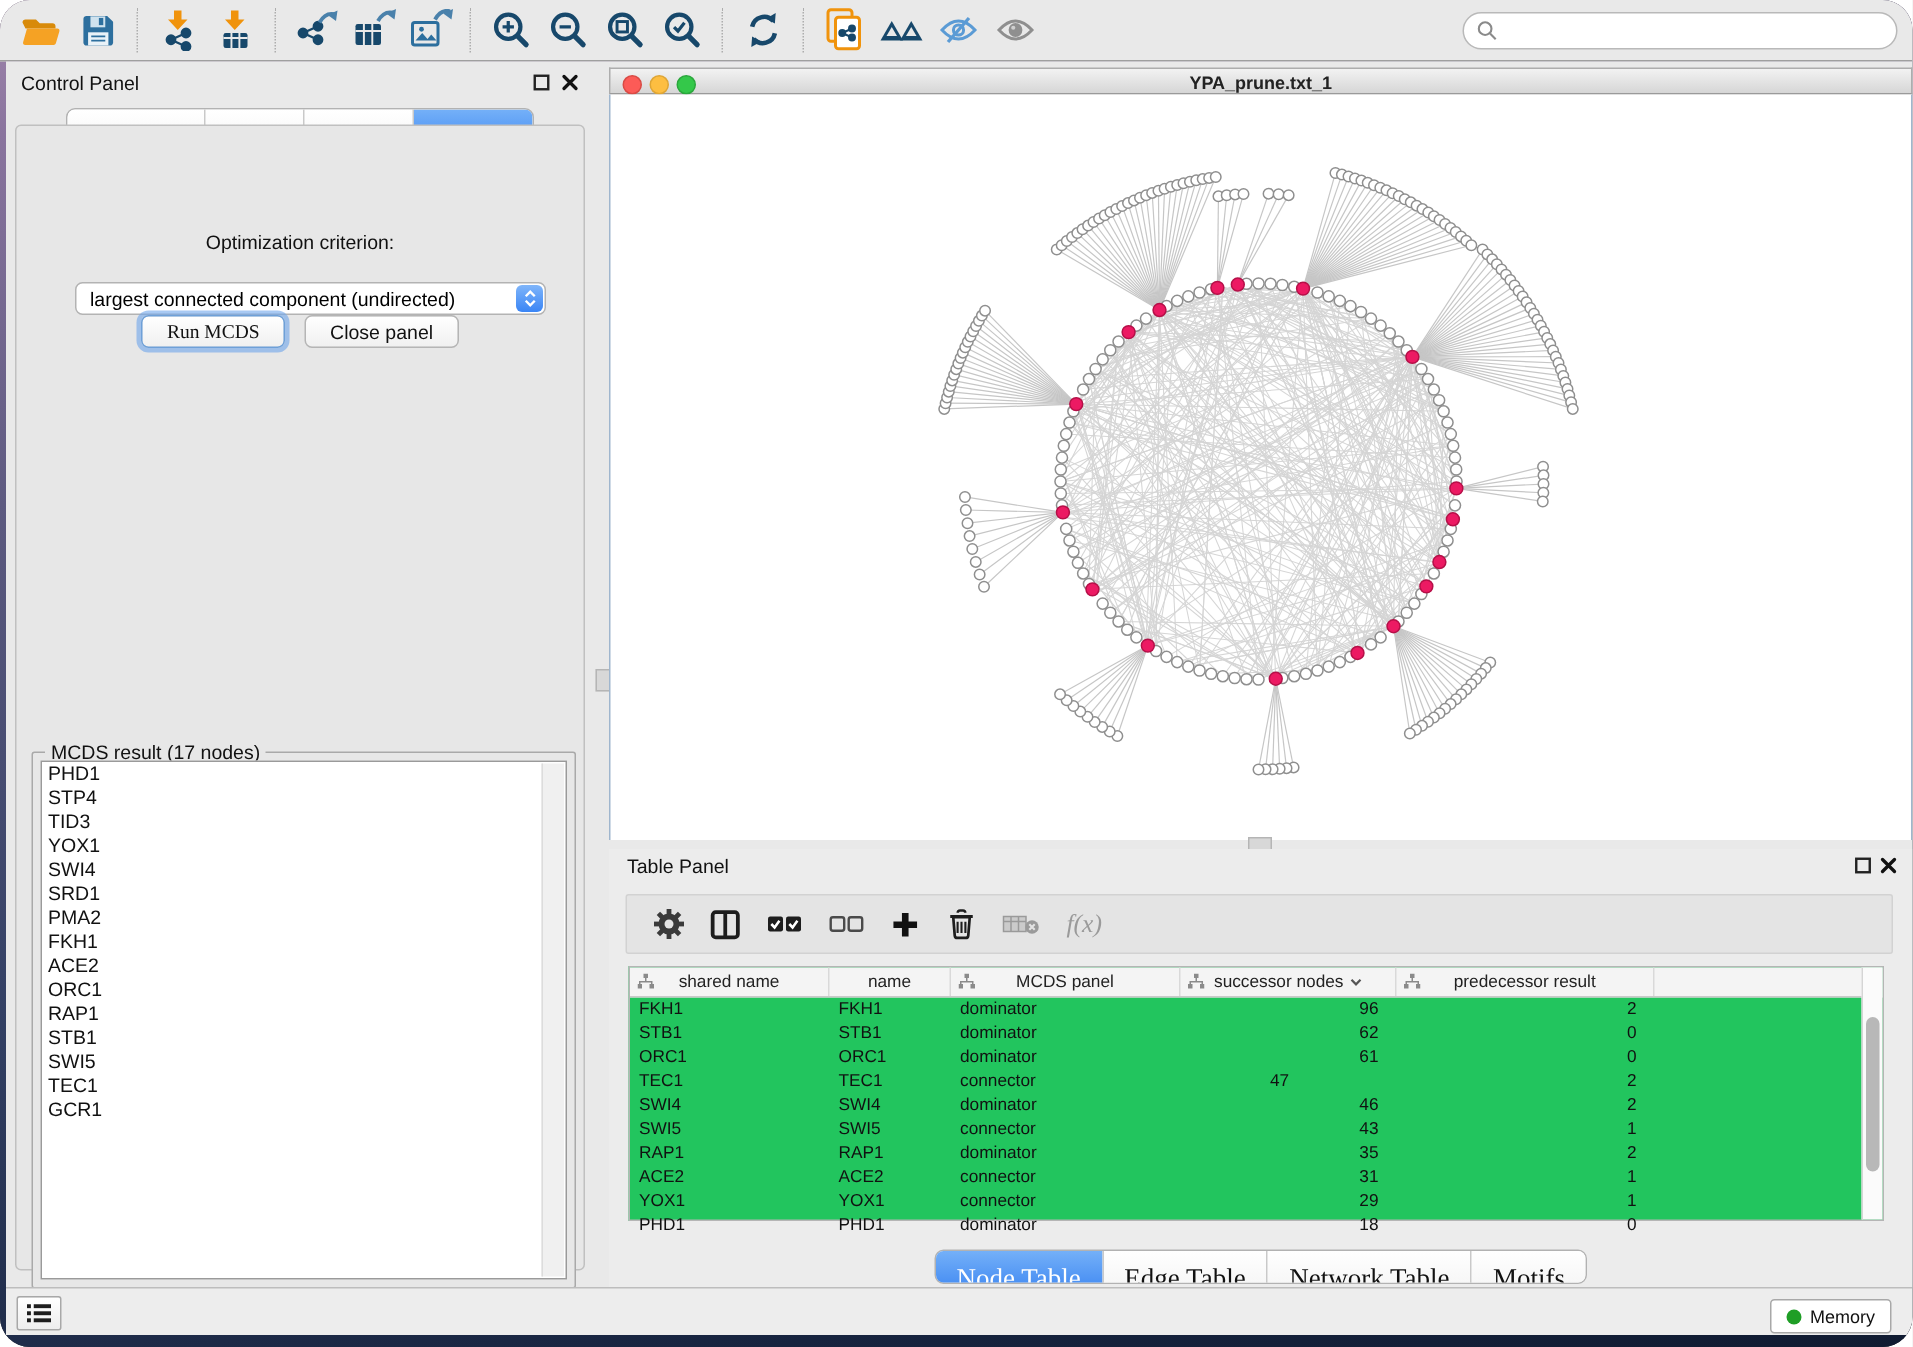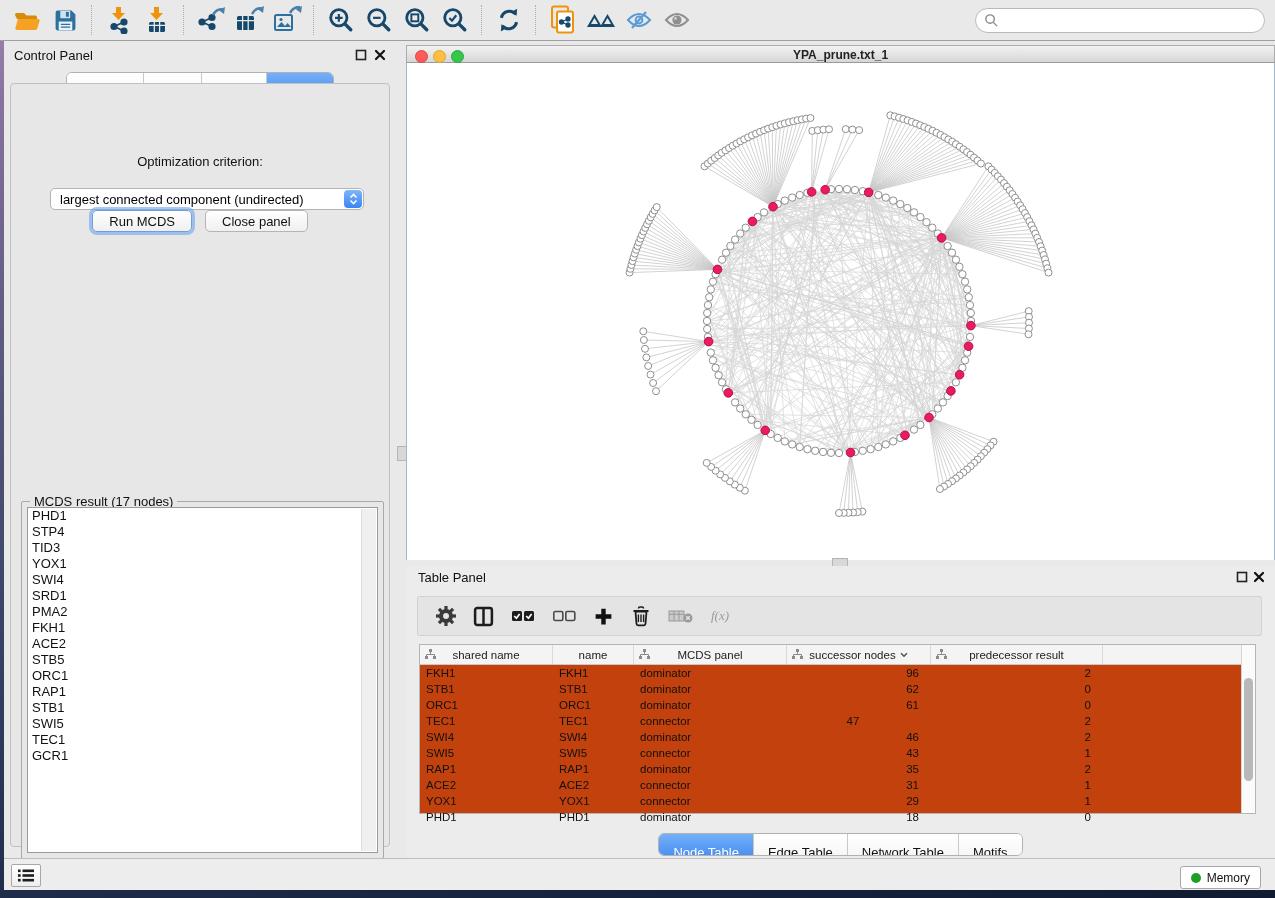--- a/index.html
+++ b/index.html
@@ -1,17 +1,17 @@
 <!DOCTYPE html>
 <html><head>
 <meta charset="utf-8">
 <style>
   html,body{margin:0;padding:0;}
   .screen{position:relative;width:1275px;height:898px;overflow:hidden;
-    font-family:"Liberation Sans",sans-serif;background:#222;}
+    font-family:"Liberation Sans",sans-serif;background:#222;border-radius:20px;}
   .wallpaper{position:absolute;inset:0;
     background:linear-gradient(170deg,#a187ad 0%,#8a749e 8%,#5d5a80 30%,#334064 60%,#17243f 88%,#101b31 100%);}
   
   .toolbar{position:absolute;left:0;top:0;width:1275px;height:41px;background:#e9e9e9;
     border-bottom:1px solid #9f9f9f;display:flex;align-items:center;padding:0 0 0 8px;box-sizing:border-box;}
   .tb-btn{width:34px;height:32px;display:flex;align-items:center;justify-content:center;flex:0 0 auto;margin:0 2px;}
   .tb-sep{width:1px;height:30px;border-left:1px dotted #adadad;margin:0 7px;flex:0 0 auto;}
   .search-box{margin-left:auto;margin-right:10px;width:290px;height:25px;background:#fff;border:1px solid #b9b9b9;
     border-radius:13px;display:flex;align-items:center;padding-left:8px;box-sizing:border-box;}
   .search-box input{border:none;outline:none;flex:1;font-size:12px;background:transparent;font-family:"Liberation Sans",sans-serif;}
@@ -24,21 +24,21 @@
     border:1px solid #c0c0c0;border-radius:4px;}
   .opt-label{position:absolute;left:0;right:0;top:70px;text-align:center;font-size:13px;color:#111;}
   .dropdown{position:absolute;left:39px;top:104px;width:314px;height:22px;background:#fff;border:1px solid #b3b3b3;
     border-radius:5px;display:flex;align-items:center;font-size:13px;box-sizing:border-box;}
   .dropdown .dd-text{flex:1;padding-left:9px;white-space:nowrap;overflow:hidden;}
   .dd-stepper{width:18px;height:18px;margin-right:1px;border-radius:4px;
     background:linear-gradient(#7fb5fa,#3a85f5);display:flex;align-items:center;justify-content:center;}
   .cp-buttons{position:absolute;left:0;right:0;top:126px;display:flex;justify-content:center;gap:13px;}
   .mac-btn{height:22px;padding:0 16px;font-size:13px;background:linear-gradient(#ffffff,#f0f0f0);
     border:1px solid #b5b5b5;border-radius:5px;font-family:"Liberation Sans",sans-serif;color:#111;}
-  .mac-btn.focused{box-shadow:0 0 0 3px rgba(110,165,235,.6);border-color:#6ea0d8;}
+  .mac-btn.focused{box-shadow:0 0 0 3px rgba(110,165,235,.6);border-color:#6ea0d8;font-family:Liberation Serif, serif;}
   .result-box{position:absolute;left:10px;top:417px;width:361px;height:356px;border:1px solid #a9a9a9;
     border-radius:2px;background:#e7e7e7;}
   .result-legend{position:absolute;left:8px;top:-8px;background:#e7e7e7;padding:0 4px;font-size:13px;color:#111;}
   .result-list{position:absolute;left:5px;top:5px;right:5px;bottom:5px;background:#fff;border:1px solid #9a9a9a;overflow:hidden;}
   .result-scroll{position:absolute;top:1px;bottom:1px;right:1px;width:14px;background:#f0f0f0;border-left:1px solid #dcdcdc;}
   .result-item{font-size:13px;line-height:16px;padding-left:4px;color:#111;}
   
   .right-region{position:absolute;left:396px;top:41px;width:879px;height:817px;background:#e9e9e9;}
   .v-split-handle{position:absolute;left:1px;top:405px;width:8px;height:13px;background:#d8d8d8;border:1px solid #b5b5b5;}
   .net-titlebar{position:absolute;left:10px;top:4px;width:869px;height:18px;box-sizing:border-box;
@@ -47,37 +47,37 @@
   .net-title{position:absolute;left:0;right:0;top:2px;text-align:center;font-size:12px;font-weight:700;color:#222;}
   .net-canvas{position:absolute;left:10px;top:22px;width:869px;height:497px;background:#fff;
     border-left:1px solid #9fb6ce;border-right:1px solid #9fb6ce;box-sizing:border-box;}
   .h-split-handle{position:absolute;left:436px;top:517px;width:14px;height:8px;background:#d8d8d8;border:1px solid #b5b5b5;}
   
   .table-panel{position:absolute;left:10px;top:525px;width:869px;height:292px;background:#ececec;}
   .tp-header{position:absolute;left:12px;top:4px;font-size:13px;color:#111;}
   .tp-toolbar{position:absolute;left:11px;top:30px;width:845px;height:40px;background:#e4e4e4;
     border:1px solid #d2d2d2;border-radius:2px;display:flex;align-items:center;gap:17px;padding-left:18px;box-sizing:border-box;}
   .tp-tool{display:flex;align-items:center;justify-content:center;}
-  .fx{font-family:"Liberation Serif",serif;font-style:italic;font-size:13px;color:#9a9a9a;}
-  .n-table{position:absolute;left:13px;top:78px;width:837px;height:170px;background:#c2410c;border:1px solid #b5b5b5;box-sizing:border-box;}
+  .fx{font-family:"Liberation Serif",serif;font-style:italic;font-size:17px;color:#9a9a9a;}
+  .n-table{position:absolute;left:13px;top:78px;width:837px;height:170px;background:#22c55e;border:1px solid #b5b5b5;box-sizing:border-box;}
   .t-head{display:flex;height:19px;background:#f4f4f4;border-bottom:1px solid #c9c9c9;}
   .th{position:relative;display:flex;align-items:center;justify-content:center;font-size:11.5px;color:#222;
     border-right:1px solid #d9d9d9;box-sizing:border-box;gap:4px;}
   .th .tree-ic{position:absolute;left:5px;top:4px;}
   .tr{display:flex;height:16px;}
   .td{font-size:11.5px;color:#111;line-height:16px;padding-left:6px;box-sizing:border-box;
     white-space:nowrap;overflow:hidden;}
   .td.num{text-align:right;padding-right:12px;padding-left:0;}
   .t-scroll{position:absolute;top:0;bottom:0;right:0;width:13px;background:#fbfbfb;border-left:1px solid #d5d5d5;}
   .t-thumb{position:absolute;left:2px;right:2px;top:33px;height:103px;background:#b8b8b8;border-radius:5px;}
   .tp-tabs{position:absolute;left:0;right:0;top:267px;display:flex;justify-content:center;}
   
   .seg{display:flex;border:1px solid #b2b2b2;border-radius:6px;overflow:hidden;background:#fff;height:21px;}
-  .seg-item{display:flex;align-items:center;padding:18px 14px;font-size:13px;color:#111;
-    background:linear-gradient(#ffffff,#f1f1f1);border-left:1px solid #c9c9c9;}
+  .seg-item{display:flex;align-items:center;padding:18px 14px;font-size:18px;color:#111;
+    background:linear-gradient(#ffffff,#f1f1f1);border-left:1px solid #c9c9c9;font-family:Liberation Serif, serif;}
   .seg-item:first-child{border-left:none;}
   .seg-item.active{background:linear-gradient(#74b0f8,#2e7bf0);color:#fff;}
   
   .status-bar{position:absolute;left:4px;top:858px;width:1271px;height:32px;background:#ededed;border-top:1px solid #bdbdbd;box-sizing:border-box;}
   .list-btn{position:absolute;left:7px;top:5px;width:28px;height:21px;background:linear-gradient(#fff,#eee);
     border:1px solid #a8a8a8;border-radius:2px;display:flex;align-items:center;justify-content:center;}
   .memory-btn{position:absolute;right:14px;top:7px;height:21px;padding:0 10px;background:#fff;border:1px solid #a8a8a8;
     border-radius:3px;display:flex;align-items:center;gap:6px;font-size:12px;color:#111;}
   .mem-dot{width:10px;height:10px;border-radius:50%;background:#1f9e26;}
 </style>
@@ -272,21 +272,20 @@
           <div class="result-scroll"></div>
         <div class="result-item">PHD1</div>
             <div class="result-item">STP4</div>
             <div class="result-item">TID3</div>
             <div class="result-item">YOX1</div>
             <div class="result-item">SWI4</div>
             <div class="result-item">SRD1</div>
             <div class="result-item">PMA2</div>
             <div class="result-item">FKH1</div>
             <div class="result-item">ACE2</div>
-            <div class="result-item">STB5</div>
             <div class="result-item">ORC1</div>
             <div class="result-item">RAP1</div>
             <div class="result-item">STB1</div>
             <div class="result-item">SWI5</div>
             <div class="result-item">TEC1</div>
             <div class="result-item">GCR1</div>
           </div>
       </div>
     </div>
   </div>

